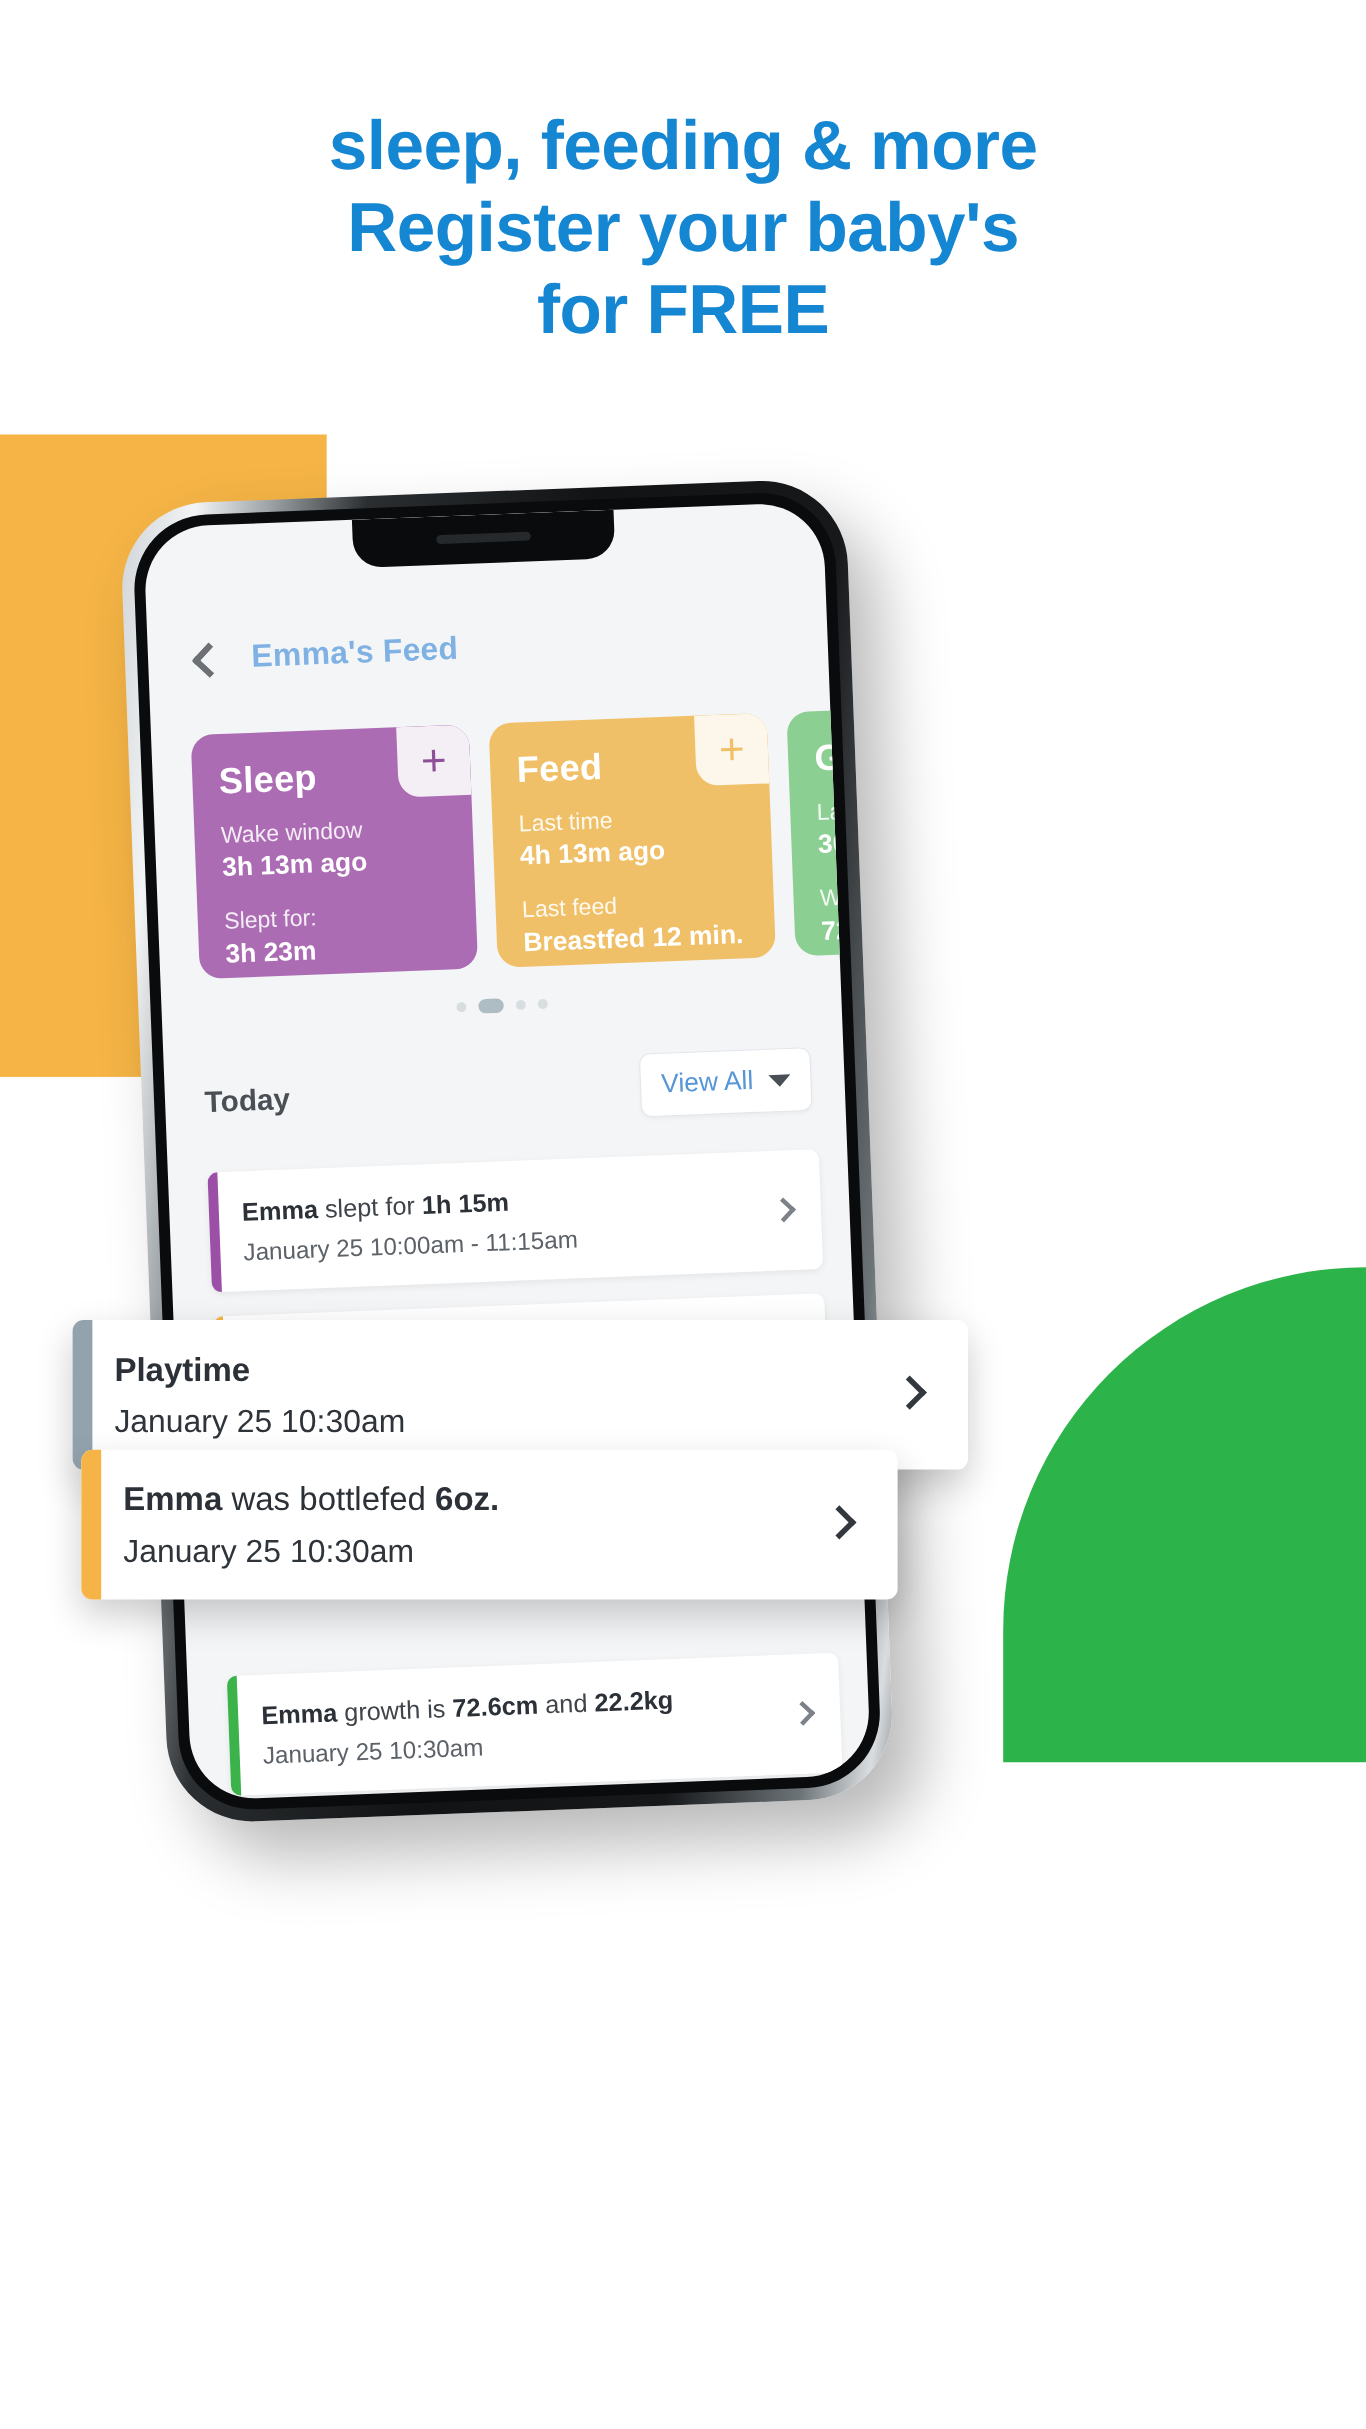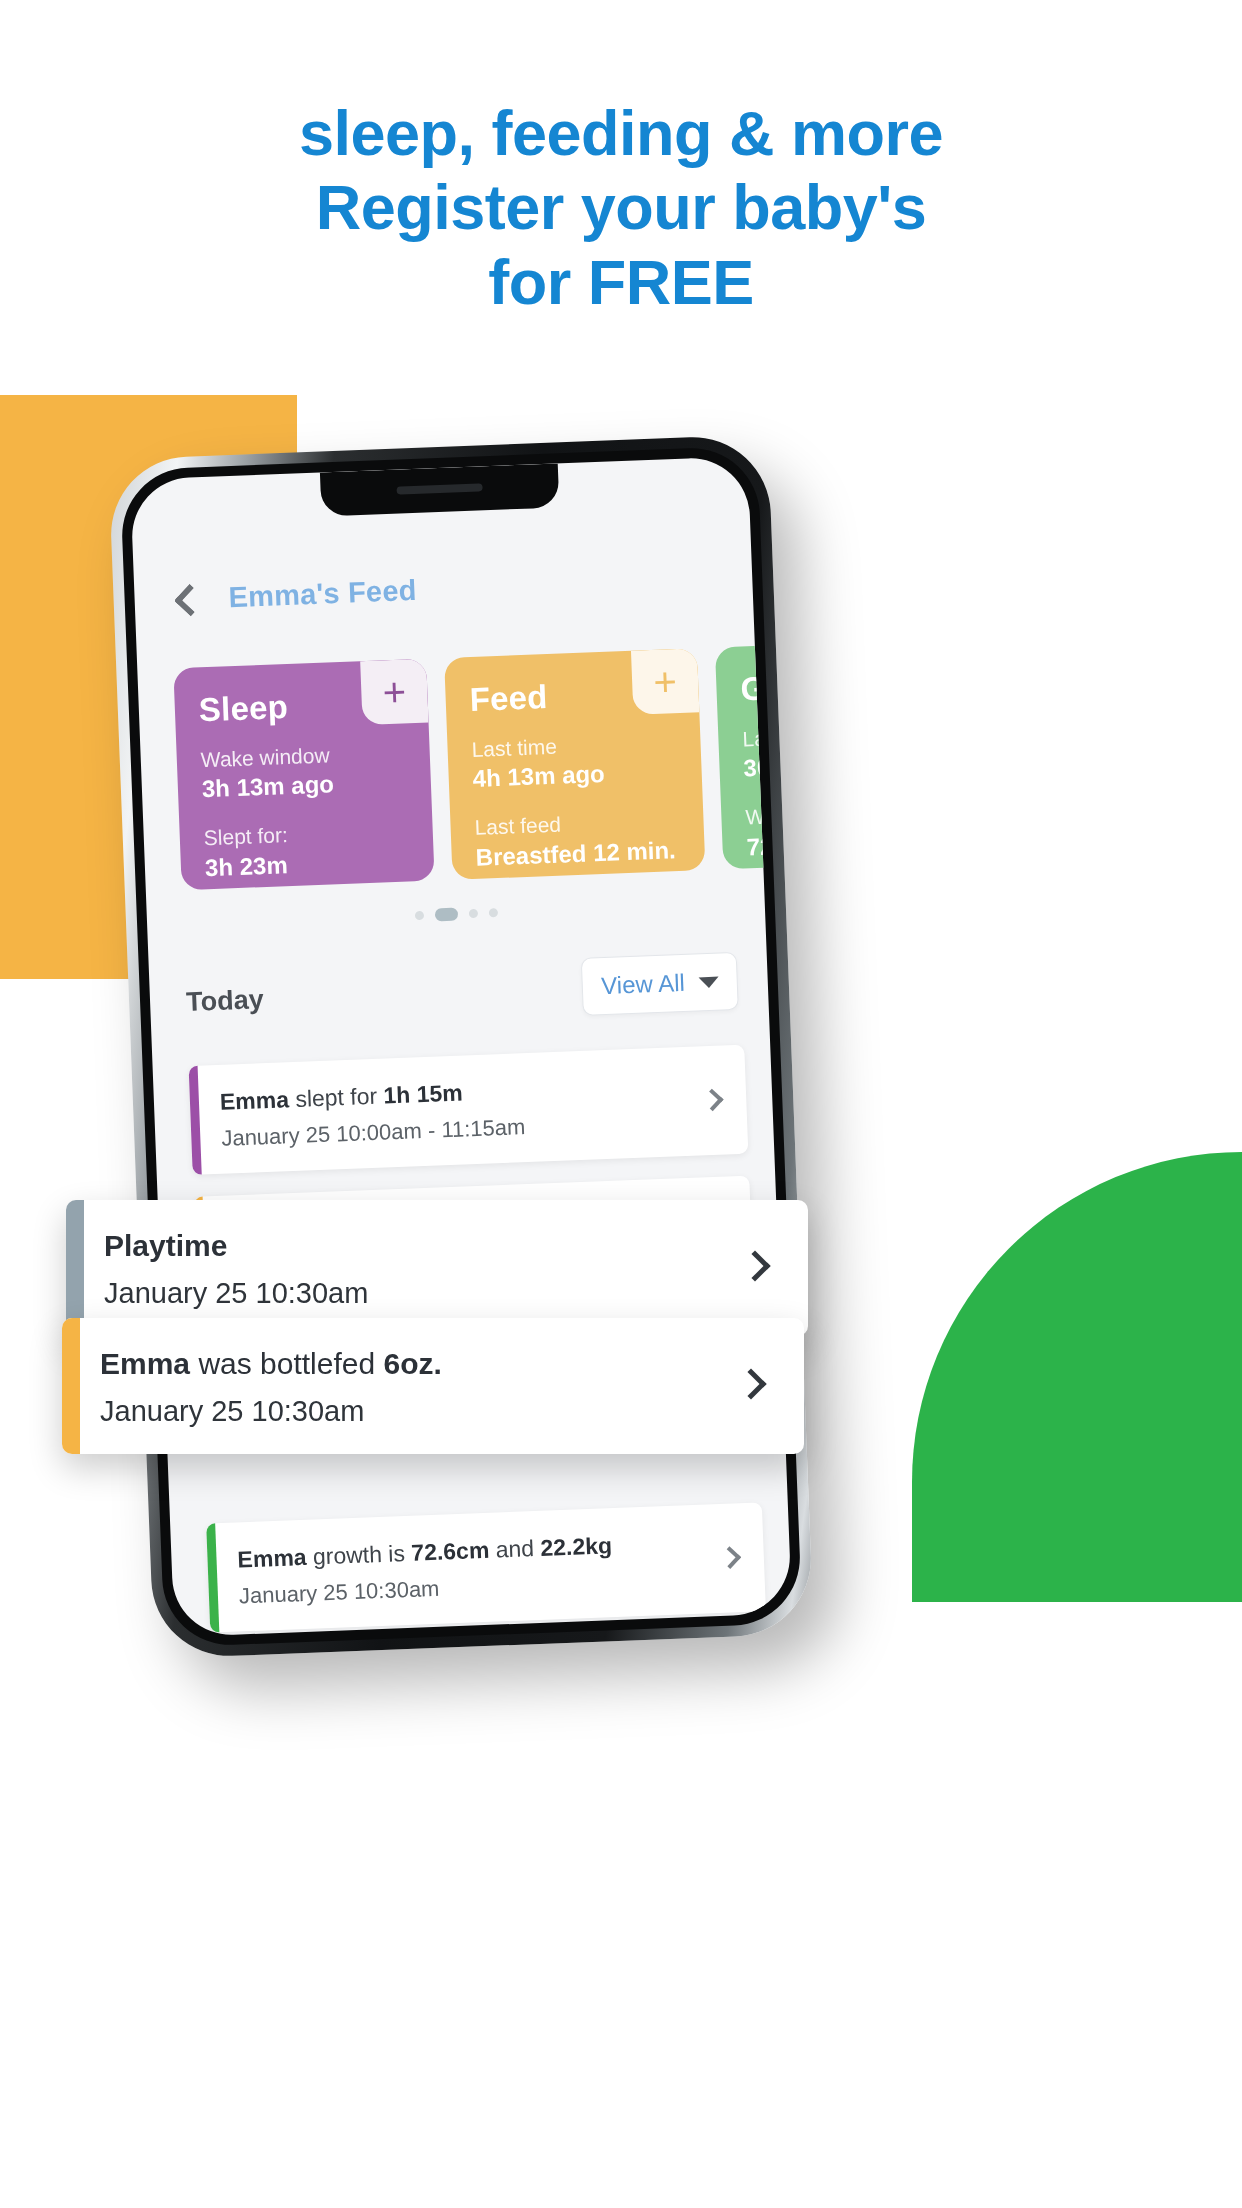--- a/index.html
+++ b/index.html
@@ -261,22 +261,22 @@
   .fc-sub { font-size:29px; color:#2f343a; margin-top:12px; }
   .fc-chev {
     position:absolute;
     right:42px; top:50%;
     width:22px;height:22px;
     margin-top:-13px;
     border-right:5px solid #33383e;
     border-top:5px solid #33383e;
     transform:rotate(45deg);
   }
-  #float-playtime { left:66px; top:1200px; width:742px; }
-  #float-bottle   { left:62px; top:1318px; width:742px; }
+  #float-playtime { left:66px; top:1200px; width:814px; }
+  #float-bottle   { left:74px; top:1318px; width:742px; }
 </style>
 </head>
 <body>
 
 <div class="headline">
   <div>sleep, feeding &amp; more</div>
   <div>Register your baby's</div>
   <div>for FREE</div>
 </div>
 

